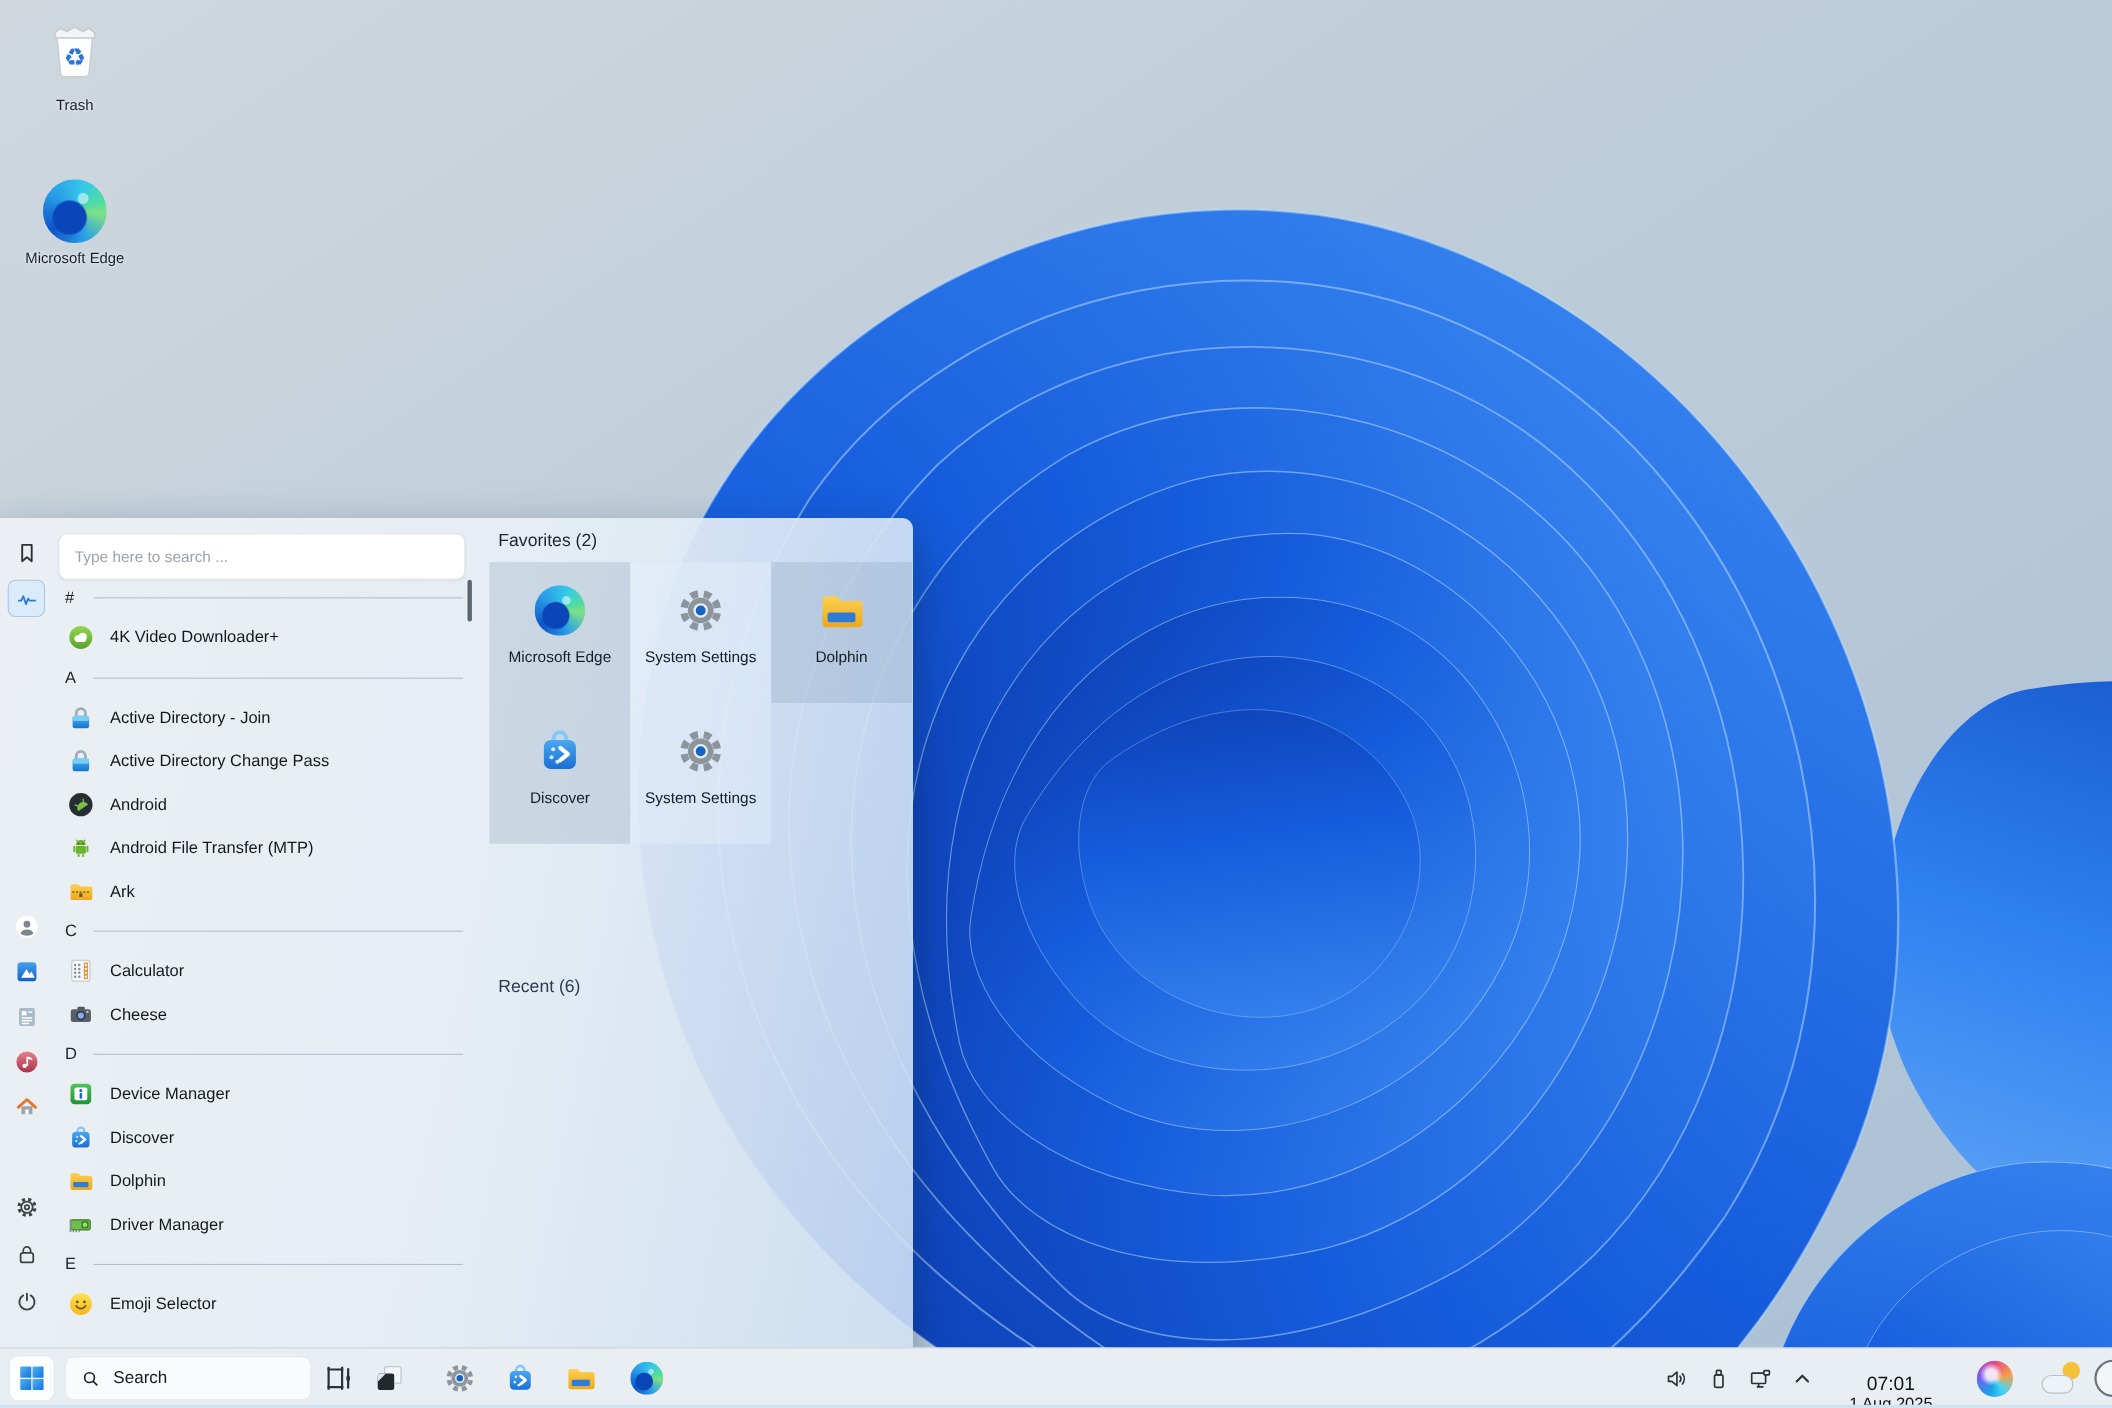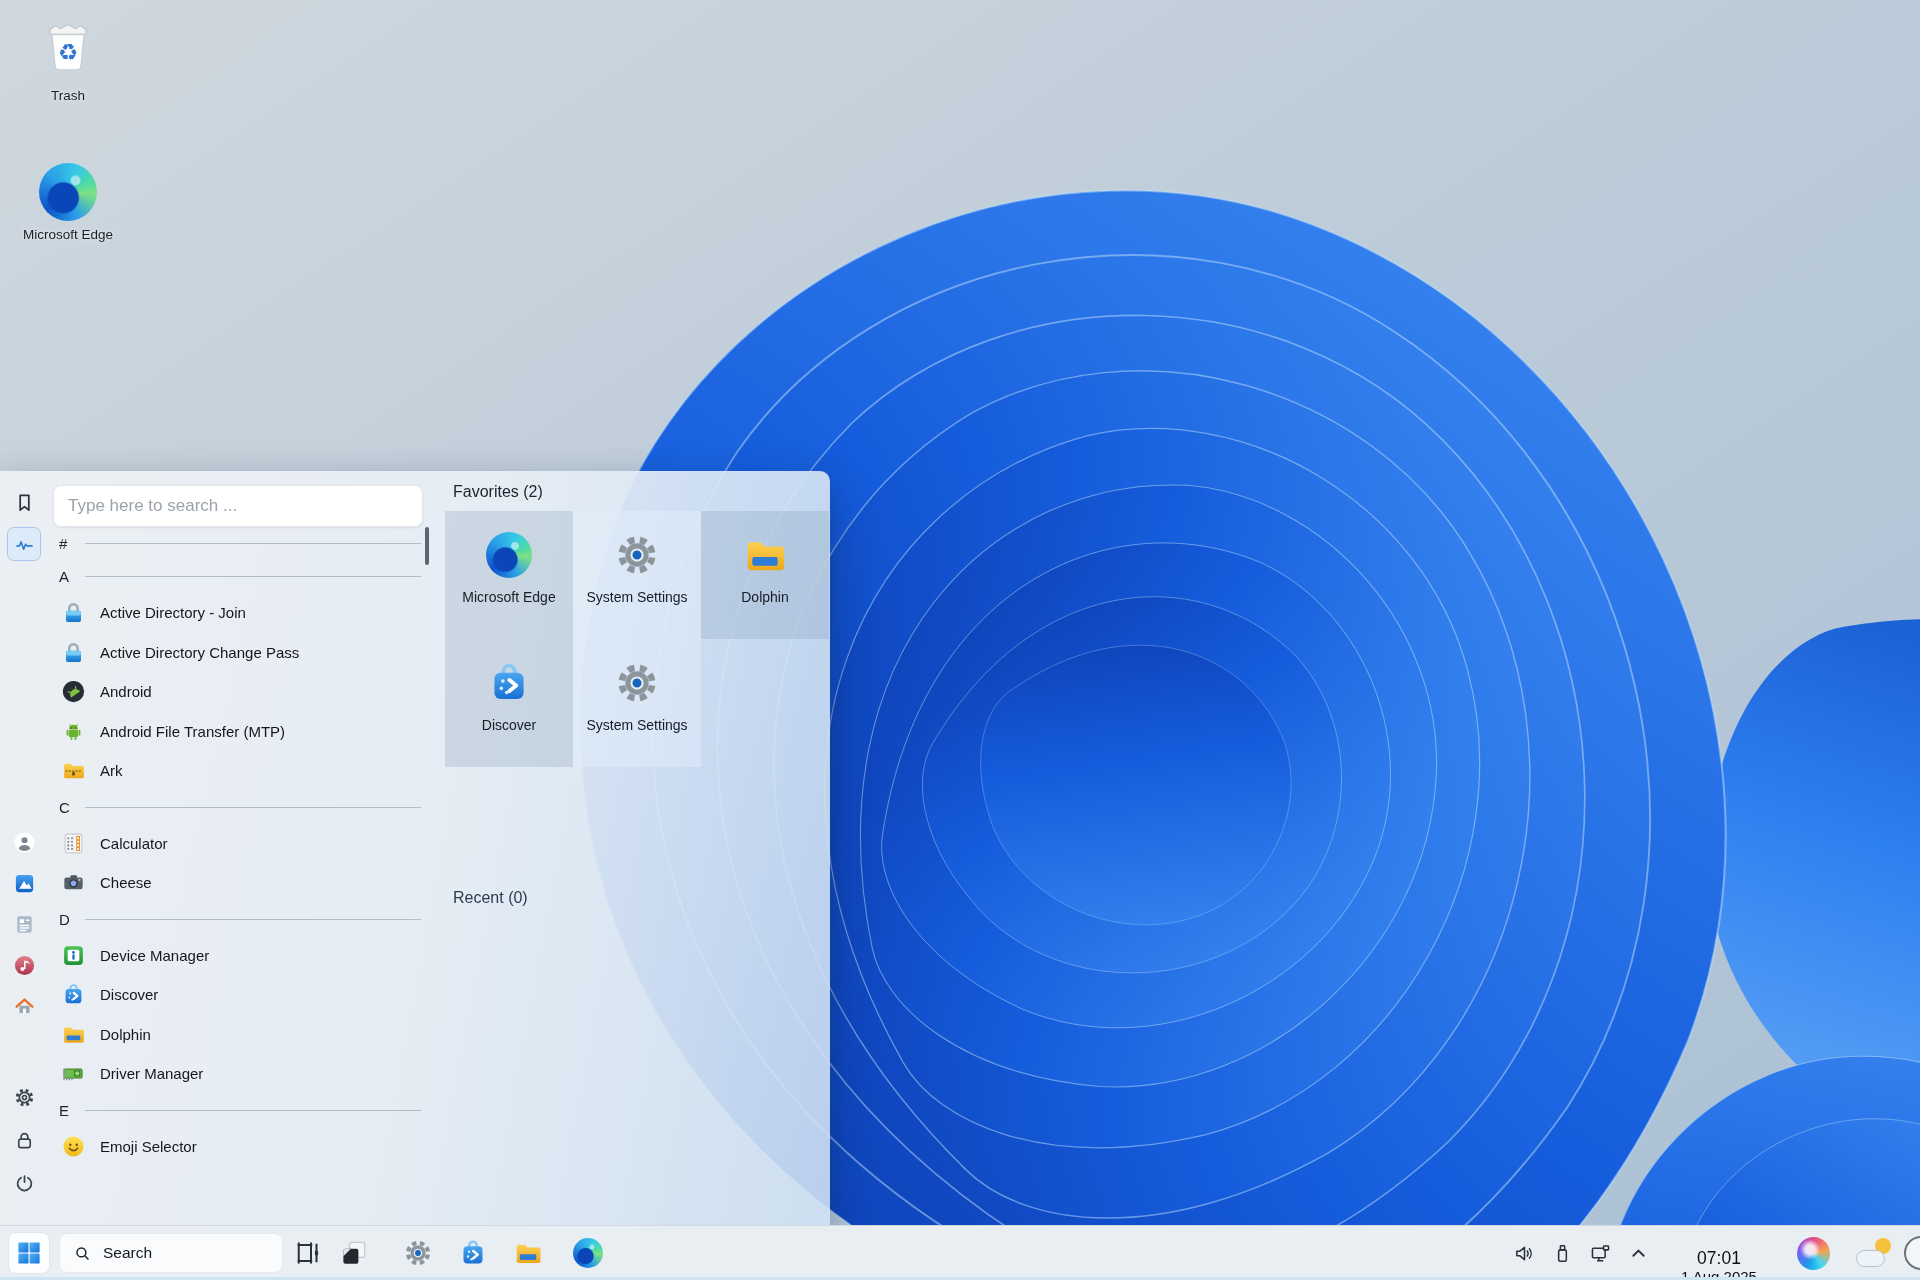--- a/index.html
+++ b/index.html
@@ -39,21 +39,21 @@
   .menu-sidebar{width:48px;position:relative;flex:none;}
   .menu-sidebar .grp{position:absolute;left:0;width:48px;display:flex;flex-direction:column;align-items:center;}
   .grp-top{top:14px;} .grp-middle{top:354px;} .grp-bottom{top:609px;}
   .side-ic{width:34px;height:34px;border-radius:7px;display:flex;align-items:center;justify-content:center;cursor:pointer;}
   .grp-top .side-ic{margin-bottom:8px;} .grp-middle .side-ic{margin-bottom:7px;} .grp-bottom .side-ic{margin-bottom:9px;}
   .side-ic svg,.side-ic span{width:23px;height:23px;}
   .side-ic.selected{background:#dcebf9;border:1px solid #a6c8ea;box-sizing:border-box;}
 
   .menu-list{width:397px;flex:none;padding:14px 0 0 5px;position:relative;box-sizing:border-box;}
   .search-input{width:370px;height:42px;box-sizing:border-box;border:1px solid #e3e7eb;border-radius:8px;
-    background:#fff;padding:0 14px;font-size:17px;color:#1c232b;outline:none;font-family:inherit;box-shadow:0 1px 2px rgba(30,50,80,.08);}
+    background:#fff;padding:0 14px;font-size:14px;color:#1c232b;outline:none;font-family:inherit;box-shadow:0 1px 2px rgba(30,50,80,.08);}
   .search-input::placeholder{color:#9aa3ac;}
   .app-scroll{margin-top:0;}
   .letter-row{height:33px;display:flex;align-items:center;padding-left:6px;}
   .letter-row .letter{width:26px;font-size:15px;color:#1c232b;}
   .letter-row .rule{flex:1;height:1px;background:#b4bec8;margin-right:24px;}
   .app-row{height:39.5px;display:flex;align-items:center;padding-left:8px;cursor:pointer;border-radius:6px;}
   .app-row .ic{width:25px;height:25px;margin-right:14px;}
   .app-label{font-size:15px;color:#14181d;white-space:nowrap;}
   .scroll-thumb{position:absolute;right:16px;top:56px;width:4px;height:38px;border-radius:2px;background:#5b6670;}
 
@@ -297,20 +297,31 @@
         </div>
       </div>
 
     <div class="menu-list">
       <input class="search-input" type="text" placeholder="Type here to search ..." style="">
       <div class="app-scroll">
           <div class="letter-row">
        <span class="letter">#</span>
             <span class="rule"></span>
      </div>
+          <div class="app-row">
+         <span class="ic ">
+              <svg viewBox="0 0 24 24">
+                <circle cx="12" cy="12" r="10" fill="url(#g-green)"></circle>
+                <circle cx="9.3" cy="13" r="3" fill="#fff"></circle>
+                <circle cx="13.6" cy="11.6" r="3.7" fill="#fff"></circle>
+                <rect x="9.3" y="11.6" width="7.2" height="4.4" rx="2.2" fill="#fff"></rect>
+              </svg>
+            </span>
+            <span class="app-label">4K Video Downloader+</span>
+       </div>
           <div class="letter-row">
        <span class="letter">A</span>
             <span class="rule"></span>
      </div>
           <div class="app-row">
          <span class="ic ">
               <svg viewBox="0 0 24 24">
                 <path d="M8 11V8a4 4 0 0 1 8 0v3" fill="none" stroke="#9fadb8" stroke-width="2.4"></path>
                 <rect x="4.8" y="10.2" width="14.4" height="11" rx="2" fill="url(#g-lock)"></rect>
                 <rect x="4.8" y="10.2" width="14.4" height="4.6" rx="2" fill="#79cdf5"></rect>
@@ -520,21 +531,21 @@
        <span class="ic tile-ic">
               <svg viewBox="0 0 24 24">
                 <circle cx="12" cy="12" r="8" fill="none" stroke="#8d959c" stroke-width="3.4" stroke-dasharray="3.5 2.78" transform="rotate(9 12 12)"></circle>
                 <circle cx="12" cy="12" r="6.1" fill="#8d959c"></circle>
                 <circle cx="12" cy="12" r="2.9" fill="#1565c0" stroke="#e8edf2" stroke-width="1.1"></circle>
               </svg>
             </span>
             <span class="tile-label">System Settings</span>
      </div>
         </div>
-      <h3 class="recent-header">Recent (0)</h3>
+      <h3 class="recent-header">Recent (6)</h3>
     </div>
   </div>
 
   <div class="taskbar">
     <div class="tb-start">
       <span data-icon="windows-logo">
           <svg viewBox="0 0 24 24">
             <g fill="url(#g-win)">
               <rect x="2.2" y="2.2" width="9.3" height="9.3" rx=".8"></rect>
               <rect x="12.5" y="2.2" width="9.3" height="9.3" rx=".8"></rect>

